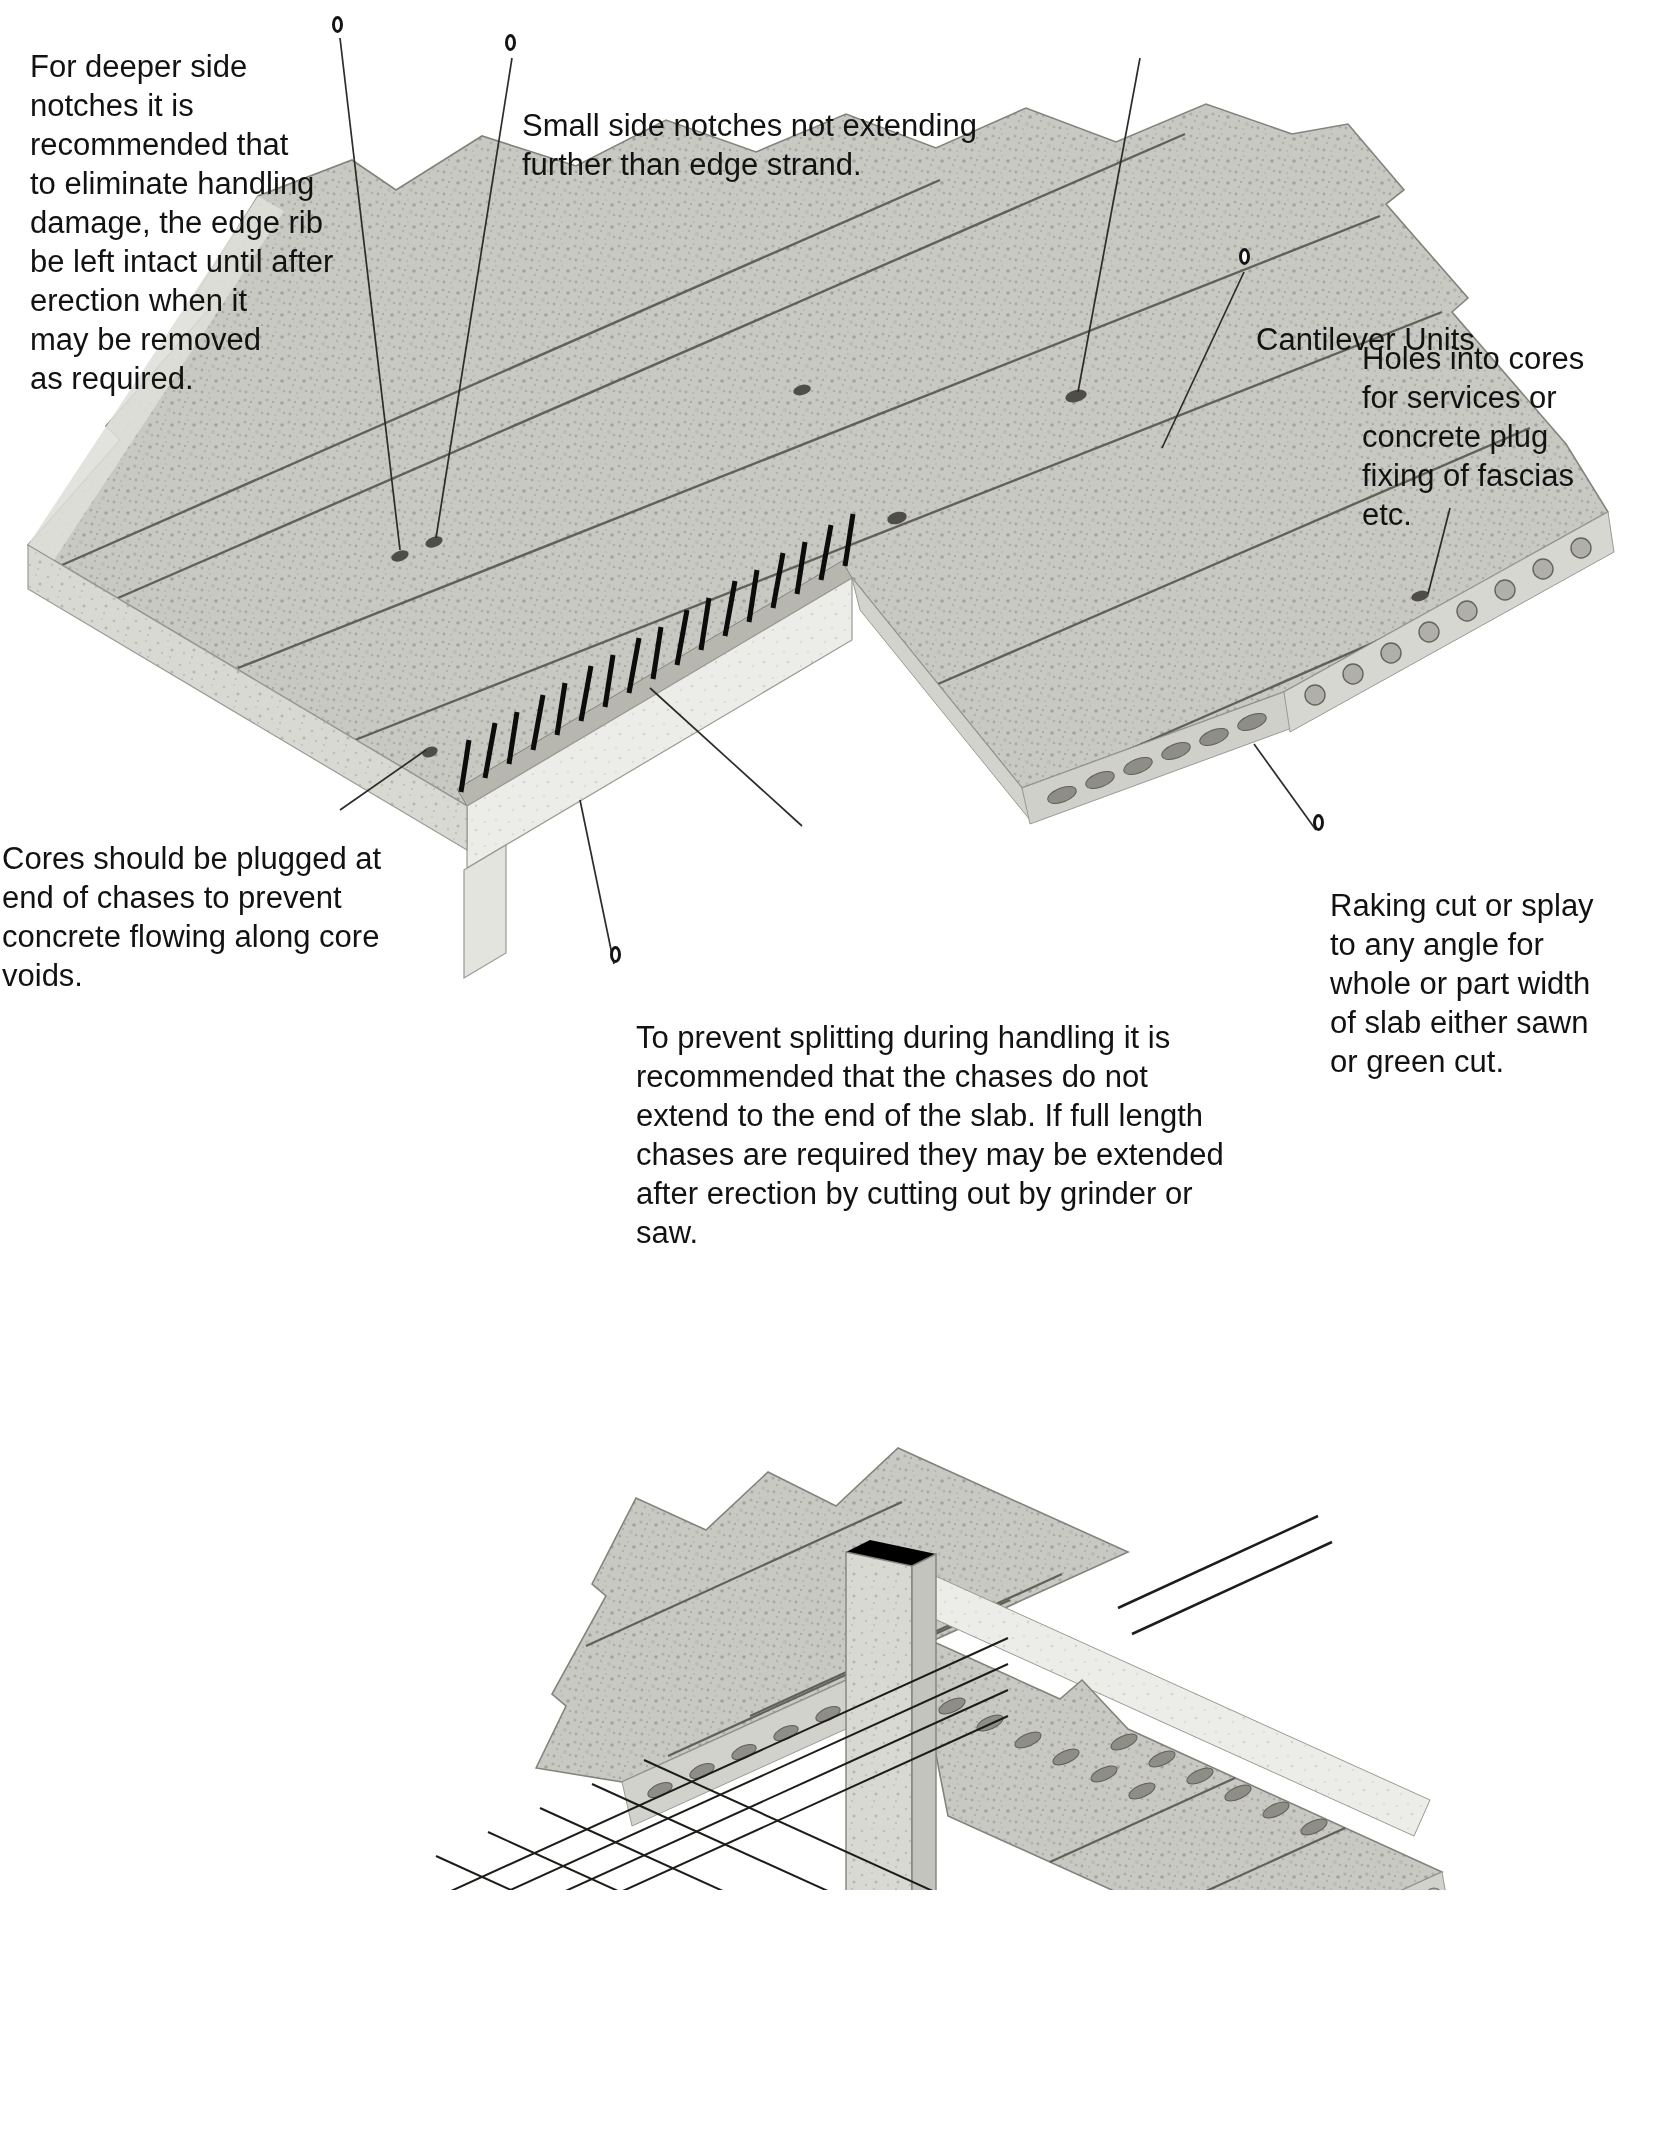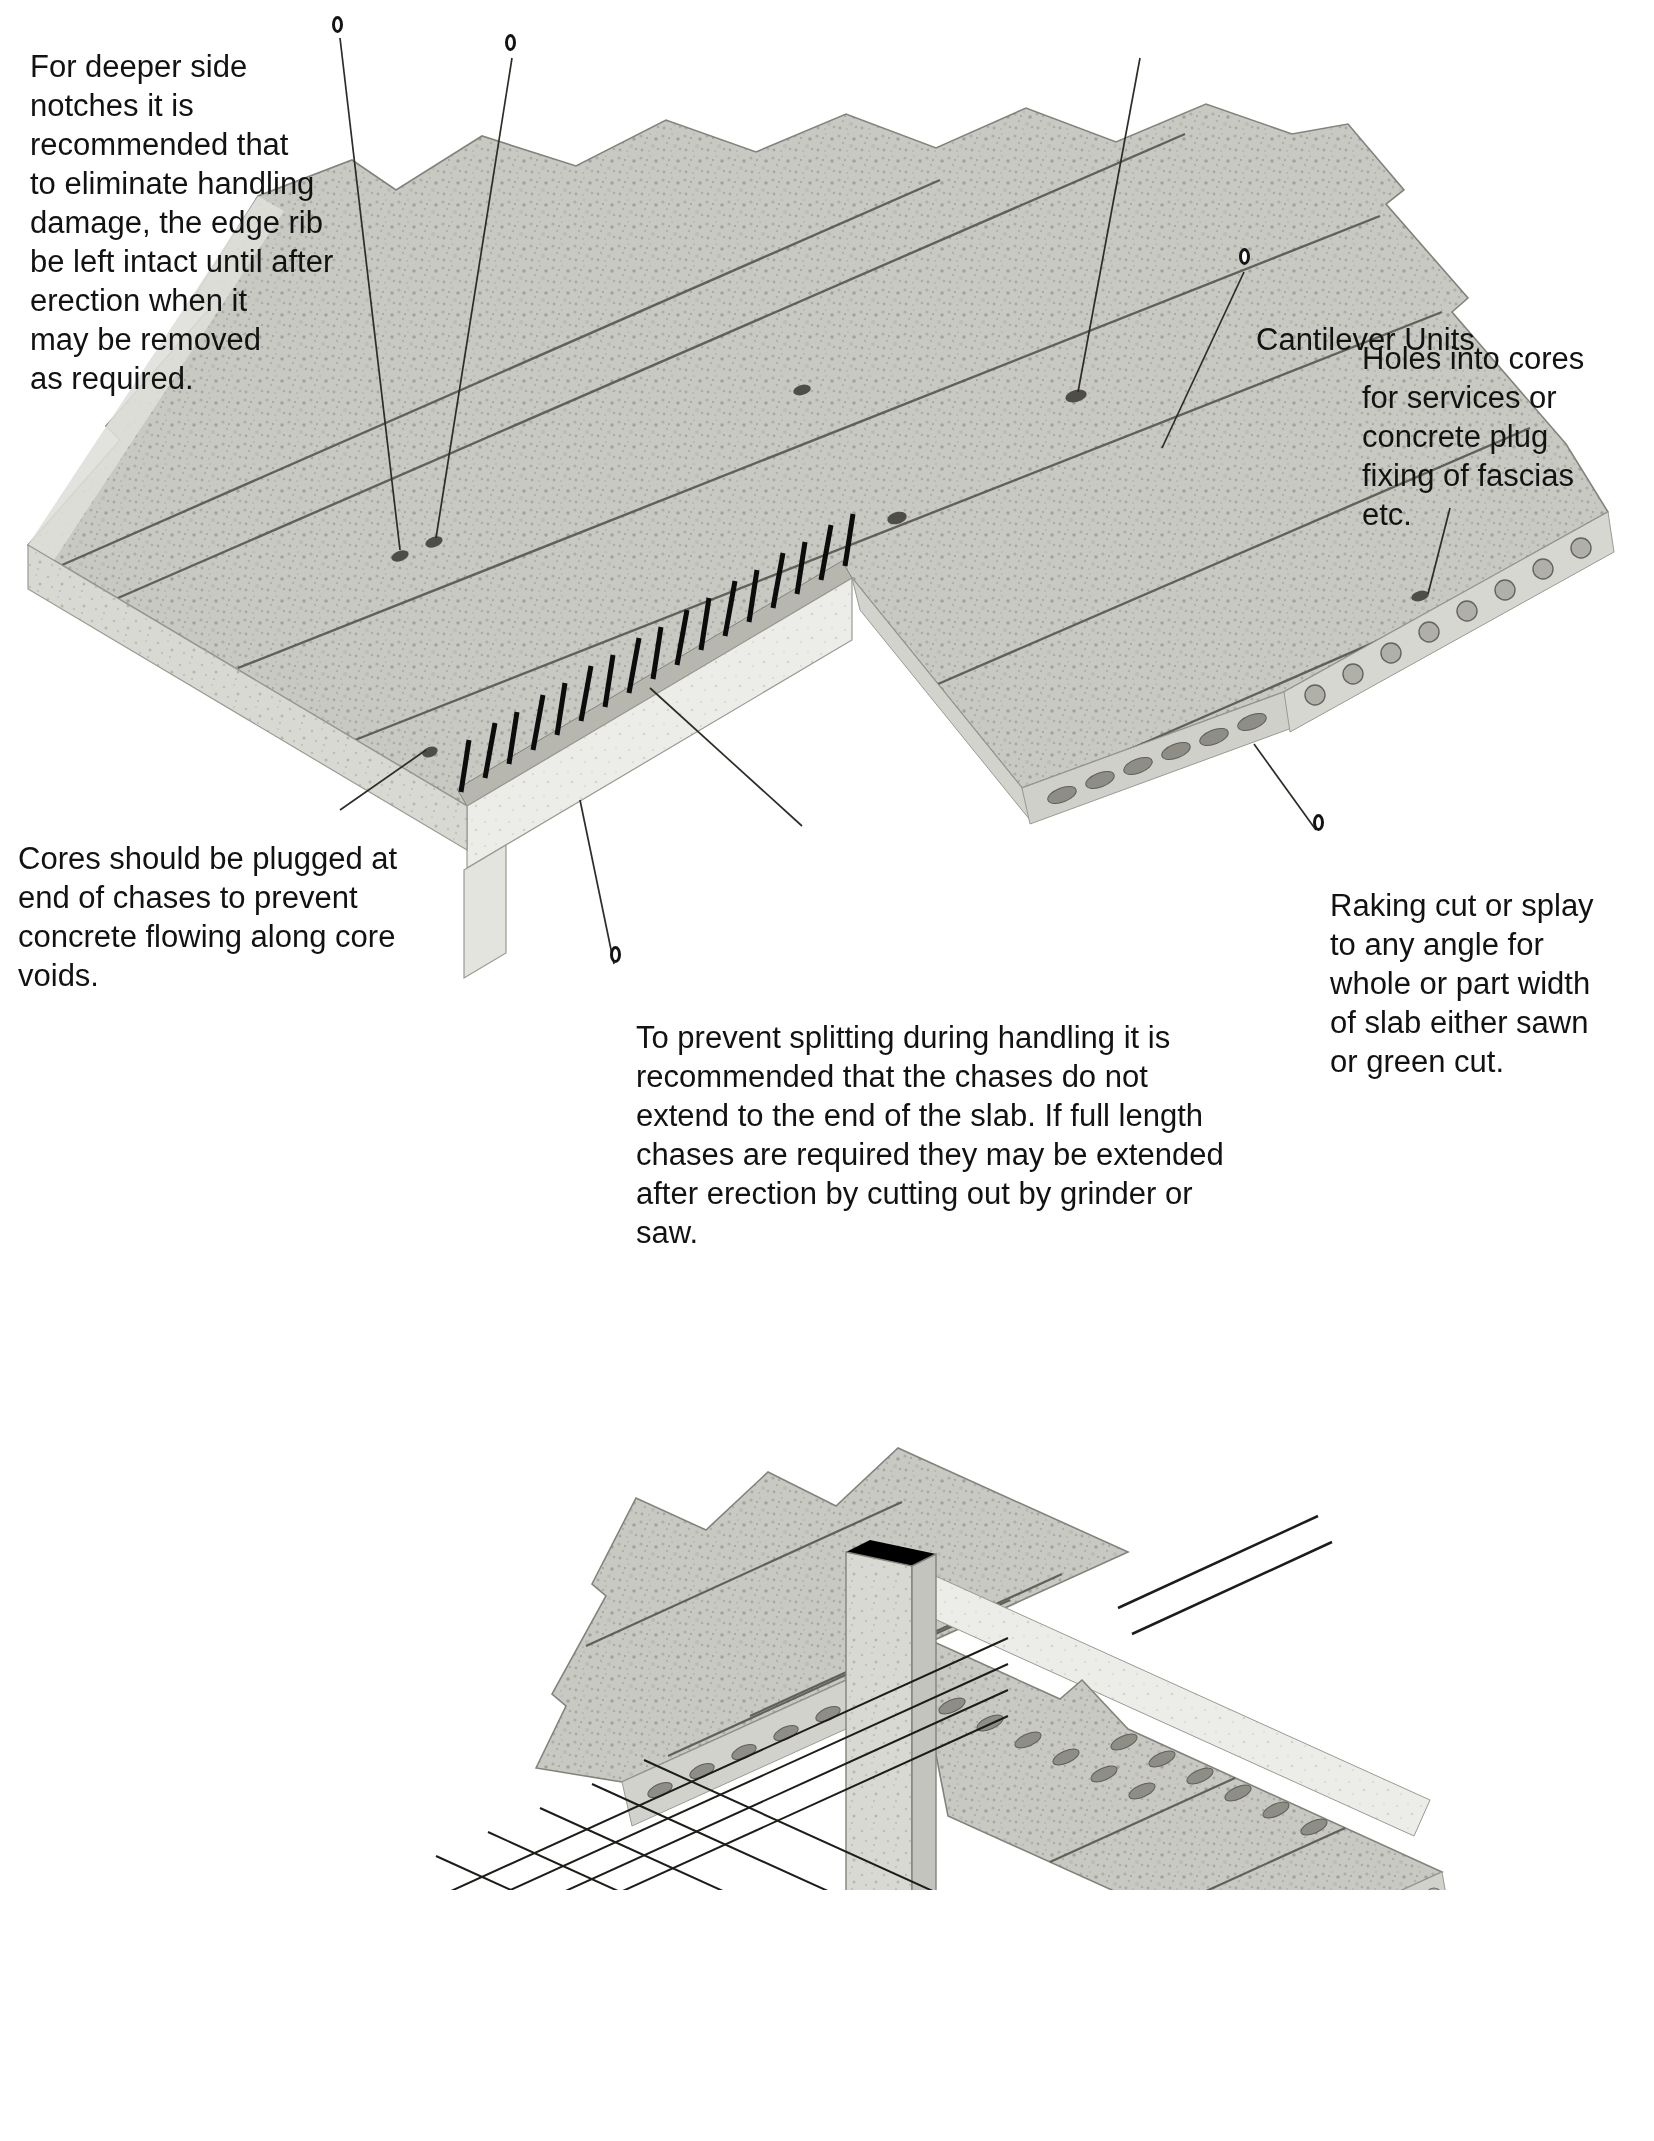--- a/index.html
+++ b/index.html
@@ -215,37 +215,39 @@
 to eliminate handling
 damage, the edge rib
 be left intact until after
 erection when it
 may be removed
 as required.</span>
   </div>
 
   <div class="ann" style="left:522px;top:28px;width:470px">
     <span class="bullet"></span>
+    <span>Small side notches not extending
+further than edge strand.</span>
   </div>
 
 
   <div class="ann" style="left:1256px;top:242px;width:320px">
     <span class="bullet"></span>
     <span>Cantilever Units</span>
   </div>
 
   <div class="ann" style="left:1362px;top:300px;width:280px">
     <span>Holes into cores
 for services or
 concrete plug
 fixing of fascias
 etc.</span>
   </div>
 
-  <div class="ann" style="left:18px;top:800px;width:440px">
+  <div class="ann" style="left:2px;top:800px;width:440px">
     <span>Cores should be plugged at
 end of chases to prevent
 concrete flowing along core
 voids.</span>
   </div>
 
 
   <div class="ann" style="left:636px;top:940px;width:720px">
     <span class="bullet loose"></span>
     <span>To prevent splitting during handling it is

